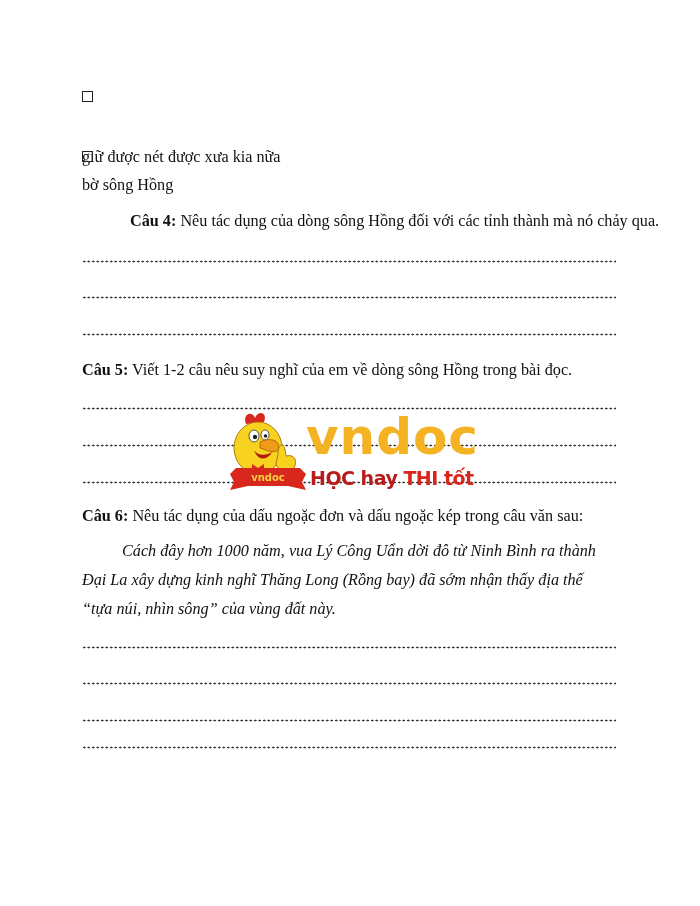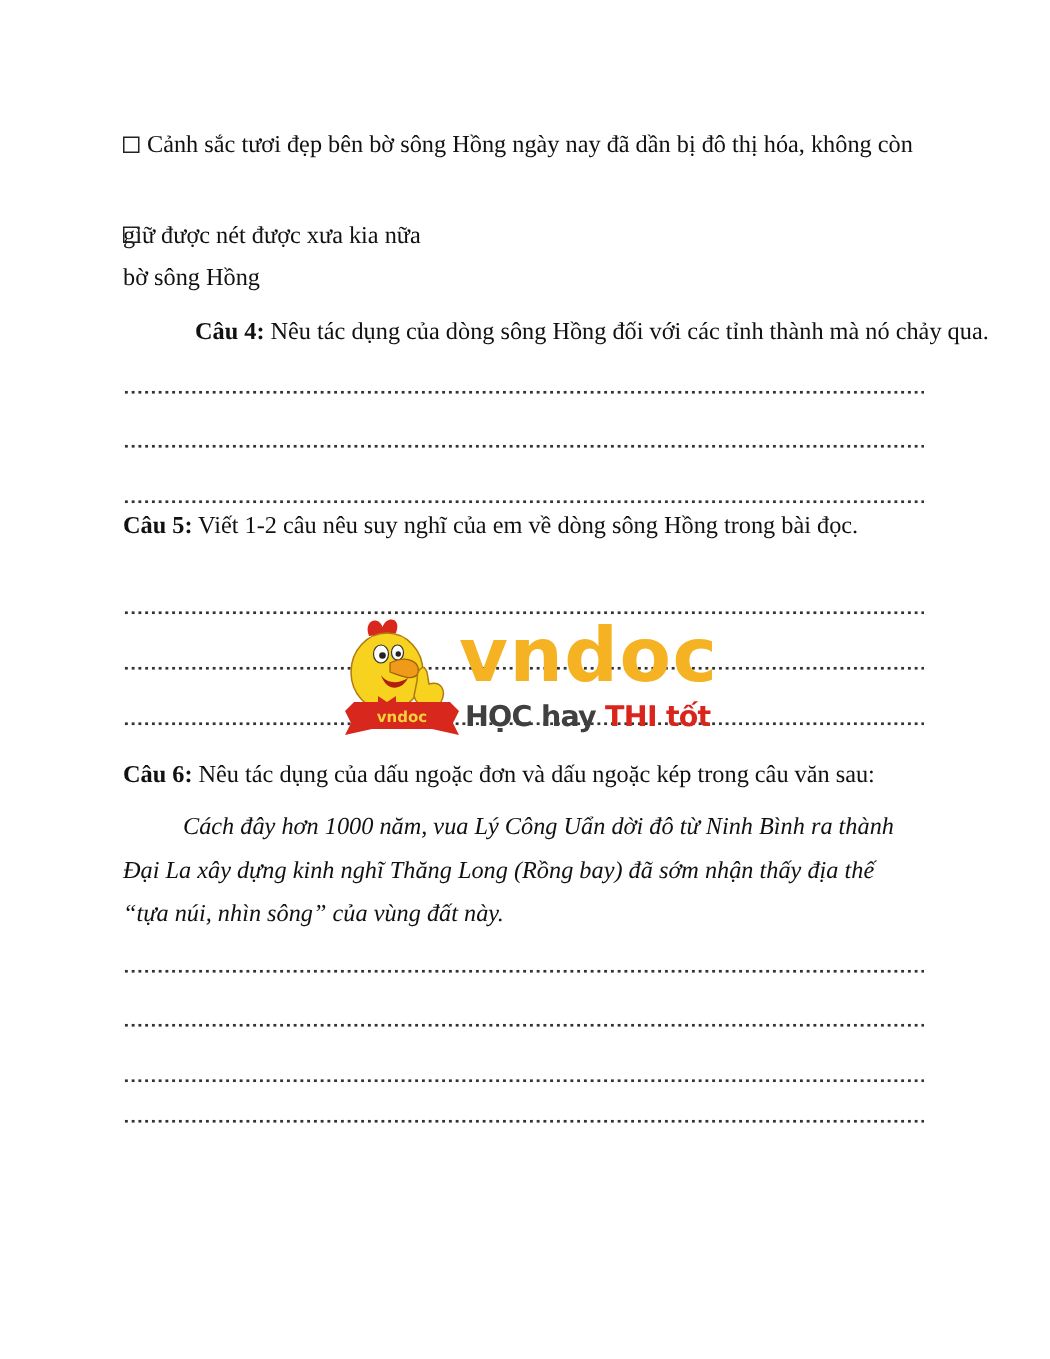--- a/index.html
+++ b/index.html
@@ -58,37 +58,37 @@
       font-size: 19px;
       line-height: 24px;
       white-space: nowrap;
       letter-spacing: -0.5px;
     }
   </style>
 </head>
 <body>
 
 <div class="line" style="top:86px;">
-  <span class="checkbox"></span><span>Cảnh sắc tươi đẹp bên bờ sông Hồng ngày nay đã dần bị đô thị hóa, không còn</span>
+  <span class="checkbox"></span>
 </div>
 <div class="line" style="top:115px;margin-top:32px;">giữ được nét được xưa kia nữa</div>
 
 <div class="line" style="top:146px;">
   <span class="checkbox"></span>
 </div>
 <div class="line" style="top:175px;">bờ sông Hồng</div>
 
 <div class="line" style="top:211px;margin-left:48px;">
   <span class="q-label">Câu 4:</span><span> Nêu tác dụng của dòng sông Hồng đối với các tỉnh thành mà nó chảy qua.</span>
 </div>
 <div class="dots" style="top:260px;"></div>
 <div class="dots" style="top:296px;"></div>
 <div class="dots" style="top:333px;"></div>
 
-<div class="line" style="top:340px;">
+<div class="line" style="top:360px;">
   <span class="q-label">Câu 5:</span><span> Viết 1-2 câu nêu suy nghĩ của em về dòng sông Hồng trong bài đọc.</span>
 </div>
 <div class="dots" style="top:407px;"></div>
 <div class="dots" style="top:444px;"></div>
 <div class="dots" style="top:481px;"></div>
 
 <div class="logo">
   <svg class="chicken" viewBox="0 0 80 82">
 
     <path d="M18 14 C14 4 24 0 27 8 C30 0 40 2 36 12 Z" fill="#d8281d"></path>
@@ -106,21 +106,21 @@
 
     <path d="M50 44 C50 34 56 32 57 40 L58 46 C66 44 70 50 66 58 C60 64 50 62 48 54 Z" fill="#f7d21e" stroke="#b07a10" stroke-width="1"></path>
 
     <path d="M30 58 L24 54 L24 62 Z M30 58 L36 54 L36 62 Z" fill="#d8281d"></path>
 
     <path d="M2 64 L8 58 L72 58 L78 64 L74 72 L78 80 L60 76 L20 76 L2 80 L6 72 Z" fill="#d8281d"></path>
     <text x="40" y="71" text-anchor="middle" font-family="DejaVu Sans, sans-serif" font-size="10" font-weight="bold" fill="#f5d23a">vndoc</text>
   </svg>
   <div class="brand-word" style="color:#f5b324;">vndoc</div>
   <div class="tagline">
-    <span style="color:#404040;">HỌC hay</span>
+    <span style="color:#b91c1c;">HỌC hay</span>
     <span style="color:#d9261c;margin-top:24px;">THI tốt</span>
   </div>
 </div>
 
 <div class="line" style="top:506px;">
   <span class="q-label">Câu 6:</span><span> Nêu tác dụng của dấu ngoặc đơn và dấu ngoặc kép trong câu văn sau:</span>
 </div>
 <div class="line italic" style="top:541px; left:122px;">Cách đây hơn 1000 năm, vua Lý Công Uẩn dời đô từ Ninh Bình ra thành</div>
 <div class="line italic" style="top:570px;">Đại La xây dựng kinh nghĩ Thăng Long (Rồng bay) đã sớm nhận thấy địa thế</div>
 <div class="line italic" style="top:599px;">“tựa núi, nhìn sông” của vùng đất này.</div>

